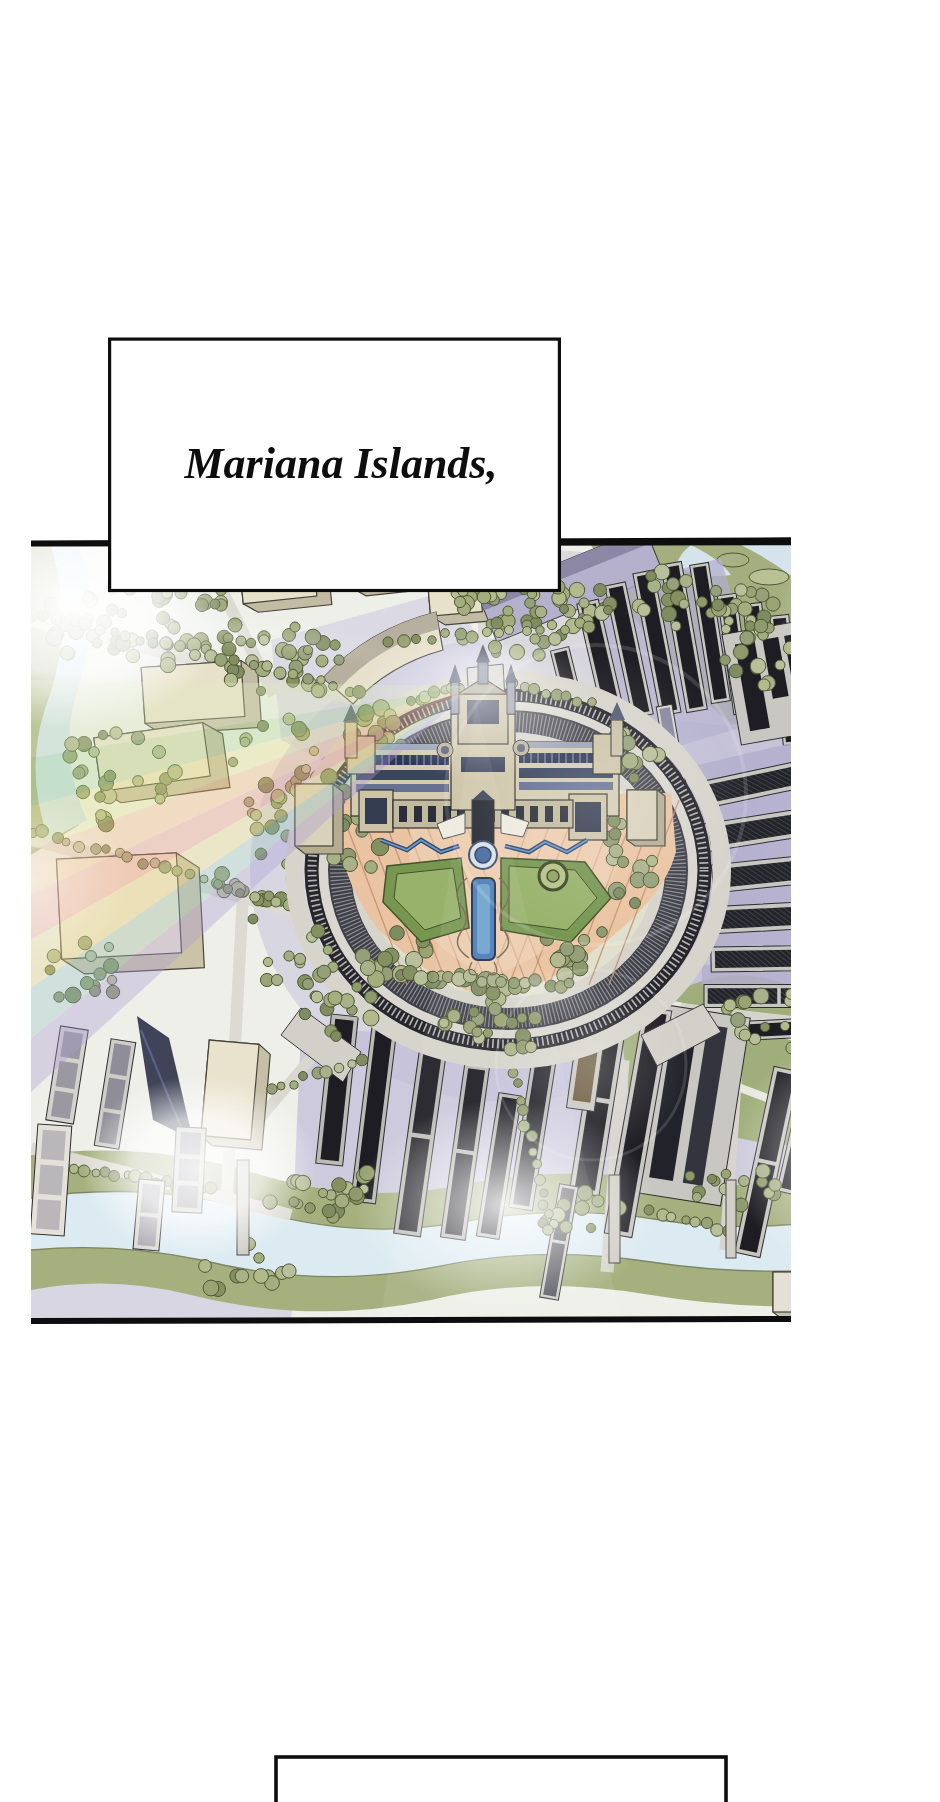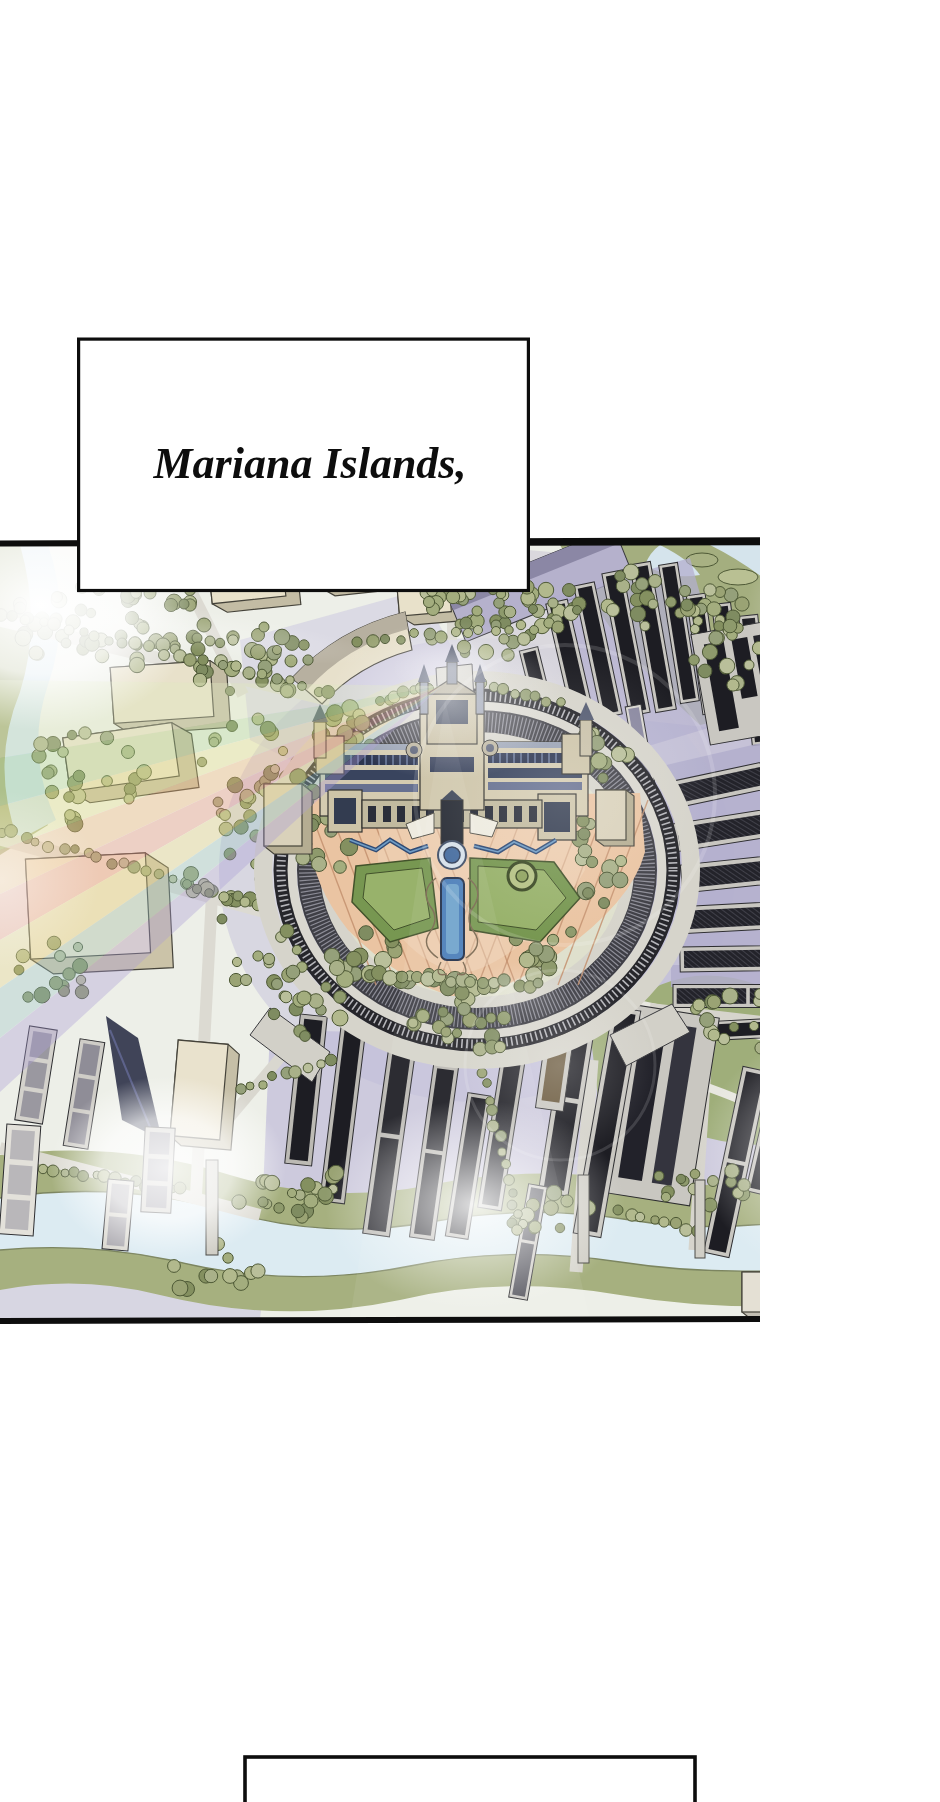--- a/index.html
+++ b/index.html
@@ -1,14 +1,14 @@
 <!DOCTYPE html>
 <html><head><meta charset="utf-8"><style>
 html,body{margin:0;padding:0;background:#ffffff;}
-.page{position:relative;width:760px;height:1802px;background:#fff;overflow:hidden;font-family:"Liberation Serif",serif;}
+.page{position:relative;width:760px;height:1802px;background:#fff;overflow:hidden;font-family:"Liberation Serif",serif;margin-left:31px;}
 </style></head><body>
 <div class="page">
 <svg width="940" height="1802" viewBox="0 0 940 1802">
 <defs>
 <pattern id="winhatch" width="4" height="4" patternUnits="userSpaceOnUse" patternTransform="rotate(40)">
 <rect width="4" height="4" fill="#23232a"></rect>
           <line x1="0" y1="0" x2="0" y2="4" stroke="#4e4e58" stroke-width="1.4"></line>
         </pattern>
 <radialGradient id="flare">
           <stop offset="0%" stop-color="#ffffff" stop-opacity="1"></stop>

